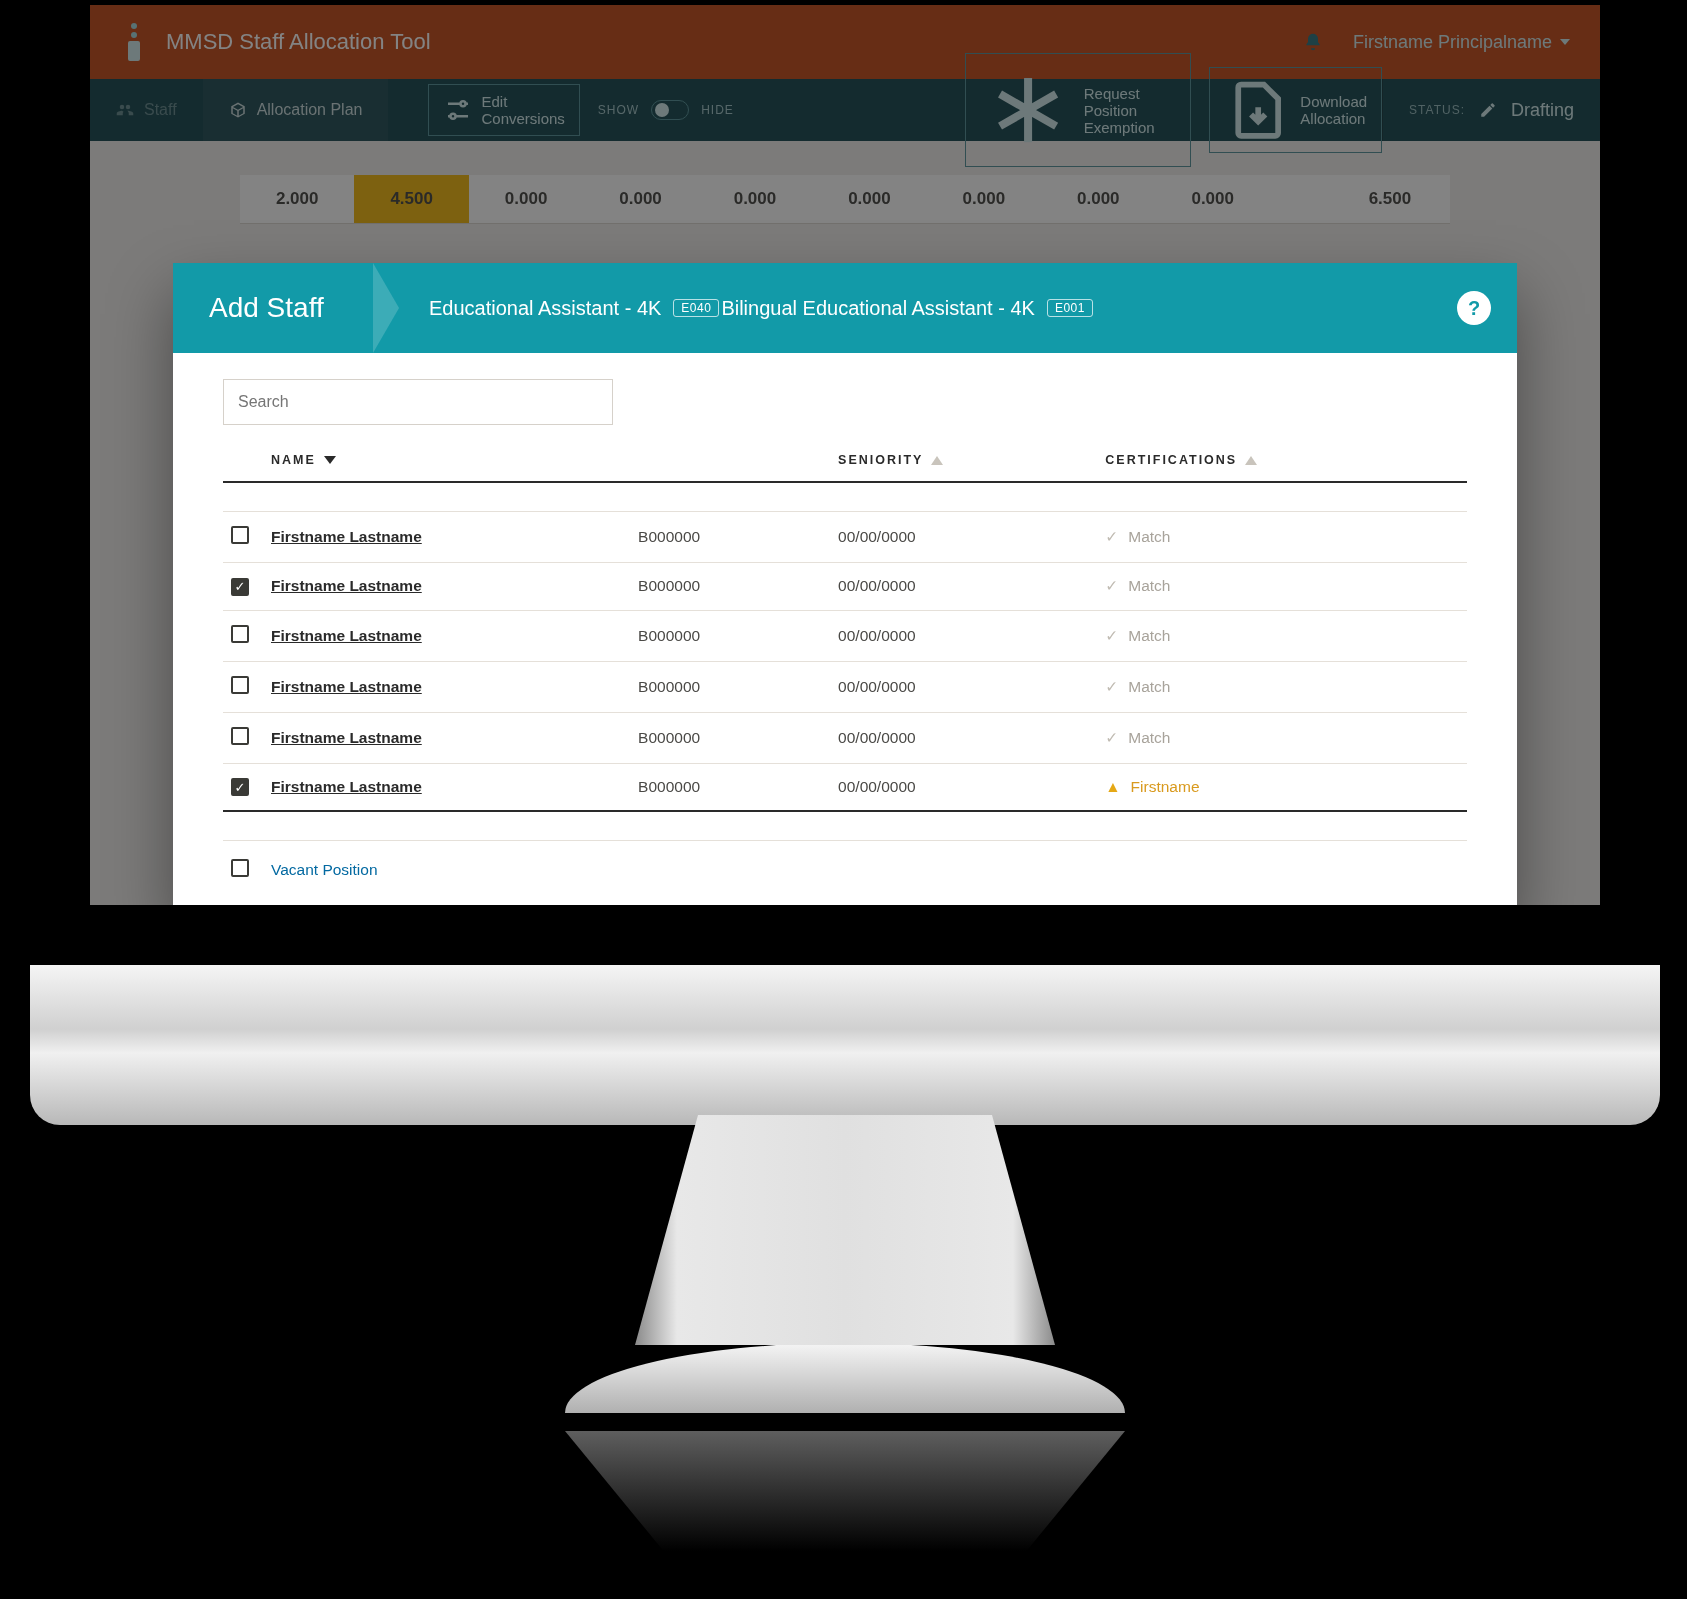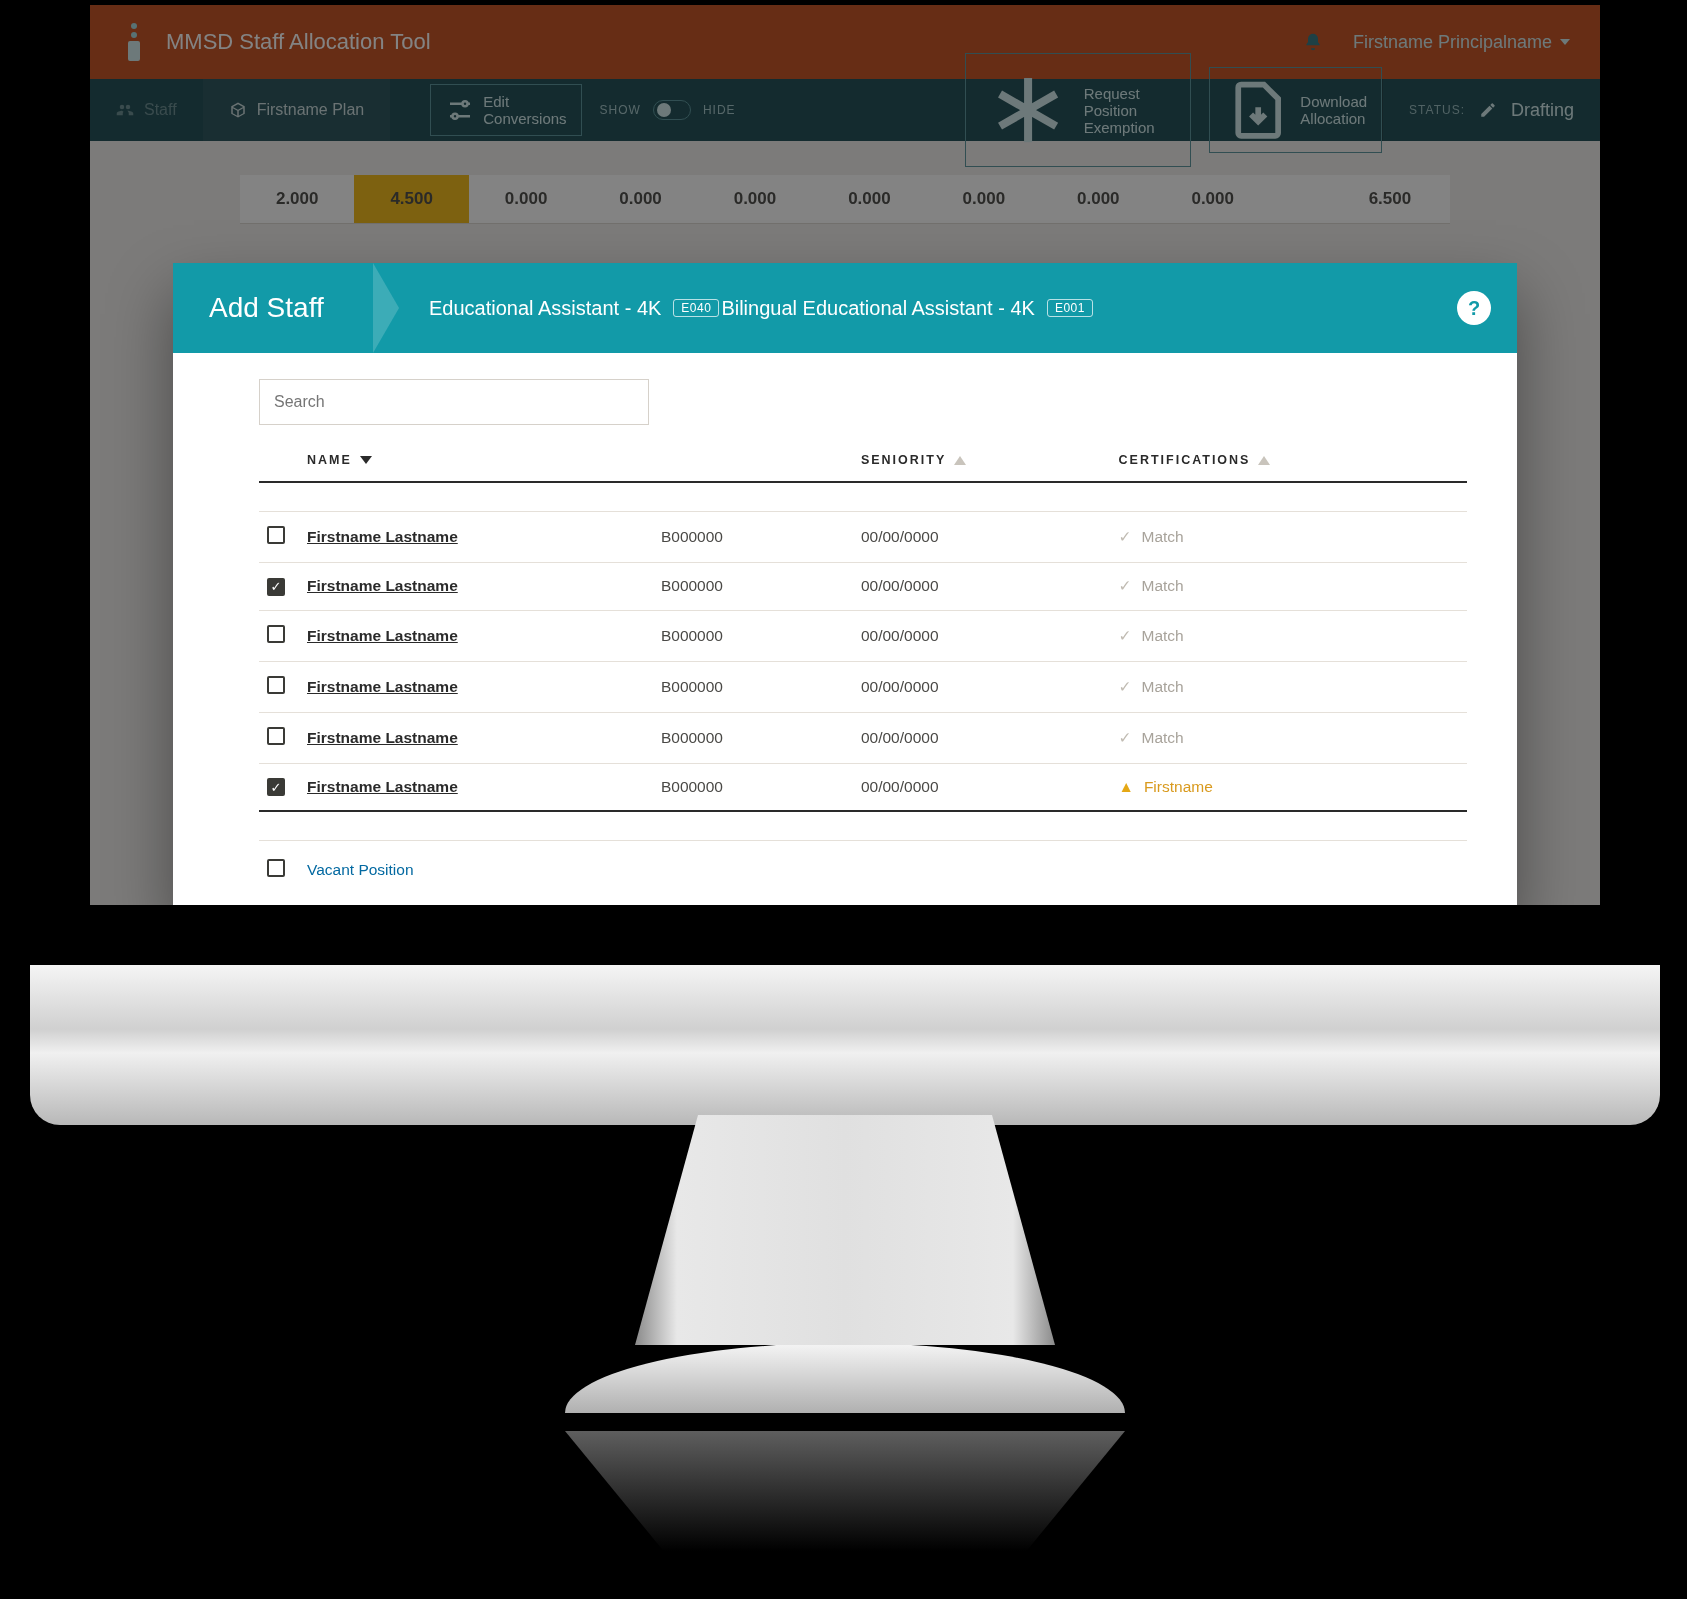--- a/index.html
+++ b/index.html
@@ -180,21 +180,21 @@
   .code-chip {
     border:1px solid rgba(255,255,255,0.7); border-radius:3px;
     font-size:12px; padding:1px 7px; letter-spacing:0.5px;
   }
   .help-btn {
     position:absolute; right:26px; top:50%; transform:translateY(-50%);
     width:34px;height:34px;border-radius:50%;background:#fff;color:#129aa8;
     display:flex;align-items:center;justify-content:center;font-weight:800;font-size:20px;cursor:pointer;
   }
   
-  .modal-body { padding: 26px 50px 15px 50px; margin-left: 36px; }
+  .modal-body { padding: 26px 50px 15px 50px; }
   .search {
     width: 390px; height:46px; border:1px solid #d6d1ca; padding:0 14px; font-size:16px;
     outline:none; color:#555;
   }
   
   table.staff { width:100%; border-collapse:collapse; margin-top: 28px; font-size:15.5px;}
   table.staff th {
     text-align:left; font-size:12.5px; letter-spacing:2px; color:#2a2a2a; font-weight:700;
     padding: 0 8px 14px 8px;
   }
@@ -256,21 +256,21 @@
             <div class="tab dim">
               <svg class="ico" viewBox="0 0 24 24" fill="currentColor">
                   <path d="M16 11a3 3 0 1 0-3-3 3 3 0 0 0 3 3zm-8 0a3 3 0 1 0-3-3 3 3 0 0 0 3 3zm0 2c-2.3 0-7 1.2-7 3.5V19h8v-2.5c0-.9.4-1.7 1-2.3A12 12 0 0 0 8 13zm8 0c-.3 0-.6 0-1 .1 1.2.9 2 2 2 3.4V19h6v-2.5c0-2.3-4.7-3.5-7-3.5z"></path>
                 </svg>
               <span>Staff</span>
             </div>
             <div class="tab active">
               <svg class="ico" viewBox="0 0 24 24" fill="currentColor">
                   <path d="M12 2 3 7v10l9 5 9-5V7l-9-5zm0 2.3L18.8 8 12 11.7 5.2 8 12 4.3zM5 9.6l6 3.3v6.8l-6-3.3V9.6zm8 10.1v-6.8l6-3.3v6.8l-6 3.3z"></path>
                 </svg>
-              <span>Firstname Plan</span>
+              <span>Allocation Plan</span>
             </div>
             <div class="pill-btn">
               <svg class="ico" viewBox="0 0 24 24" fill="none" stroke="currentColor" stroke-width="2">
                   <path d="M4 7h10M20 7h-2M4 17h2M20 17H10"></path>
                   <circle cx="16" cy="7" r="2"></circle>
                   <circle cx="8" cy="17" r="2"></circle>
                 </svg>
               <span>Edit Conversions</span>
             </div>
             <div class="toggle-wrap">

